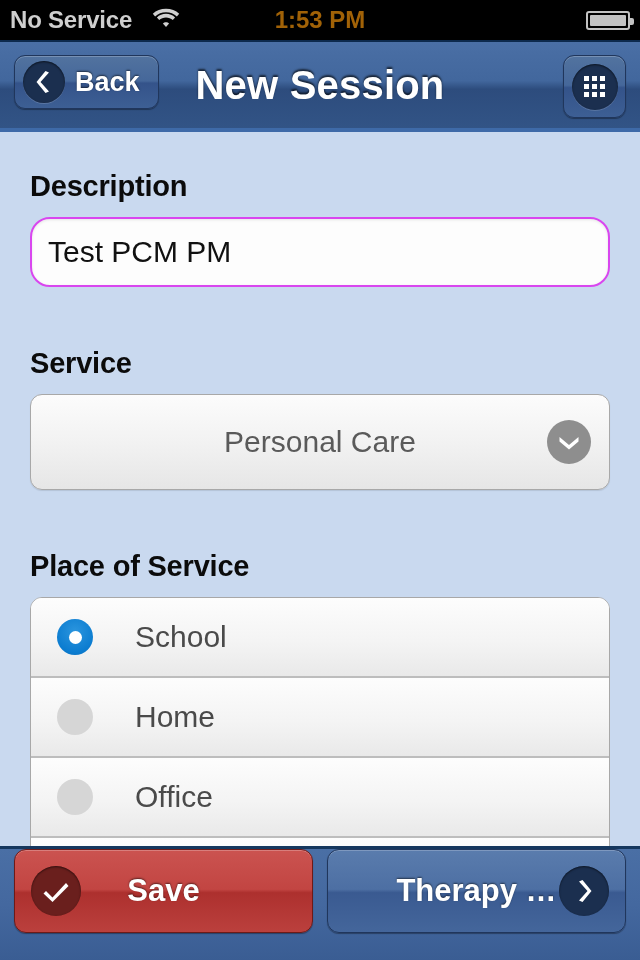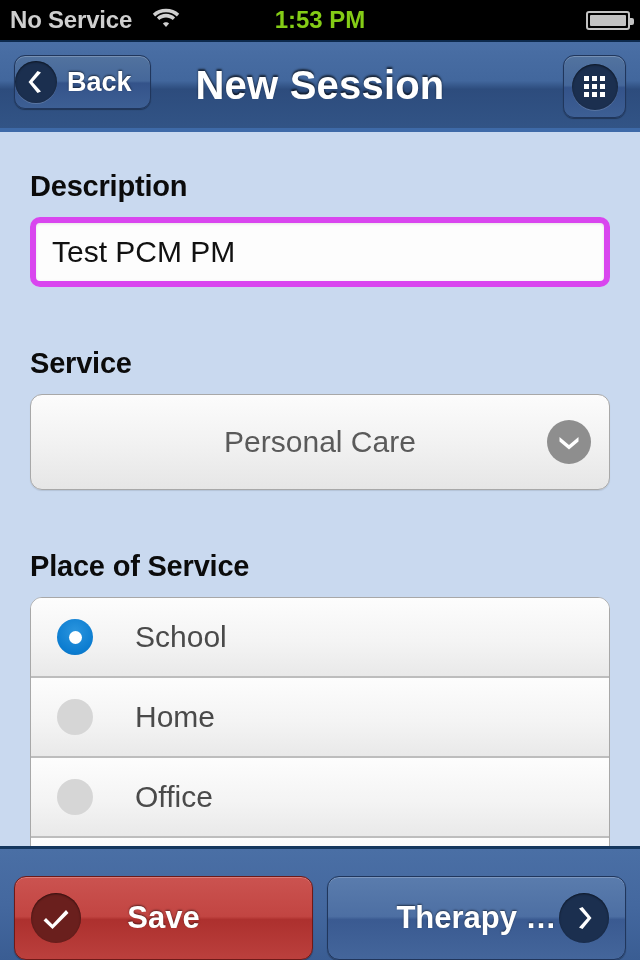--- a/index.html
+++ b/index.html
@@ -39,21 +39,21 @@
     color: #cfcfcf;
     font-size: 24px;
     font-weight: bold;
     letter-spacing: -0.2px;
   }
   .wifi-icon { display: block; }
   .status-time {
     position: absolute;
     left: 0; right: 0;
     text-align: center;
-    color: #84cc16;
+    color: #a16207;
     font-size: 24px;
     font-weight: bold;
   }
   .battery {
     position: absolute;
     right: 10px;
     top: 11px;
     width: 44px; height: 19px;
     border: 2px solid #c2c2c2;
     border-radius: 3px;
@@ -101,21 +101,21 @@
     font-size: 40px;
     font-weight: bold;
     text-shadow: 0 -2px 2px rgba(0,0,0,0.65);
     letter-spacing: 0.2px;
   }
 
   .back-button {
     position: absolute;
     left: 14px; top: 13px;
     height: 54px;
-    padding: 0 18px 0 0;
+    padding: 0 18px 0 8px;
     display: flex;
     align-items: center;
     gap: 10px;
     border-radius: 11px;
     background: linear-gradient(to bottom, #52739f 0%, #45679a 48%, #34538a 52%, #3d5f94 100%);
     border: 1px solid #20365c;
     box-shadow: inset 0 1px 0 rgba(255,255,255,0.22), 0 1px 1px rgba(0,0,0,0.35);
     cursor: pointer;
   }
   .circ-badge {
@@ -176,22 +176,22 @@
     font-weight: bold;
     margin: 0 0 14px 30px;
     letter-spacing: -0.2px;
   }
   .group { margin-bottom: 0; }
 
   .text-input {
     margin: 0 30px;
     height: 70px;
     background: #fdfdfd;
-    border: 6px solid #d946ef;
-    border-radius: 10px;
+    border: 2px solid #d946ef;
+    border-radius: 20px;
     display: flex;
     align-items: center;
     padding: 0 16px;
     box-shadow: inset 0 1px 3px rgba(0,0,0,0.10);
   }
   .text-input-value {
     font-size: 30px;
     color: #111;
   }
 
@@ -268,21 +268,21 @@
   }
 
   
   .toolbar {
     position: absolute;
     left: 0; bottom: 0;
     width: 640px; height: 114px;
     background: linear-gradient(to bottom, #4a6fa5 0%, #44689f 50%, #3a5d93 100%);
     border-top: 3px solid #15375e;
     display: flex;
-    align-items: flex-end;
+    align-items: flex-start;
     gap: 14px;
     padding: 0 14px;
   }
   .tb-button {
     flex: 1;
     height: 84px;
     border-radius: 12px;
     display: flex;
     align-items: center;
     justify-content: center;

